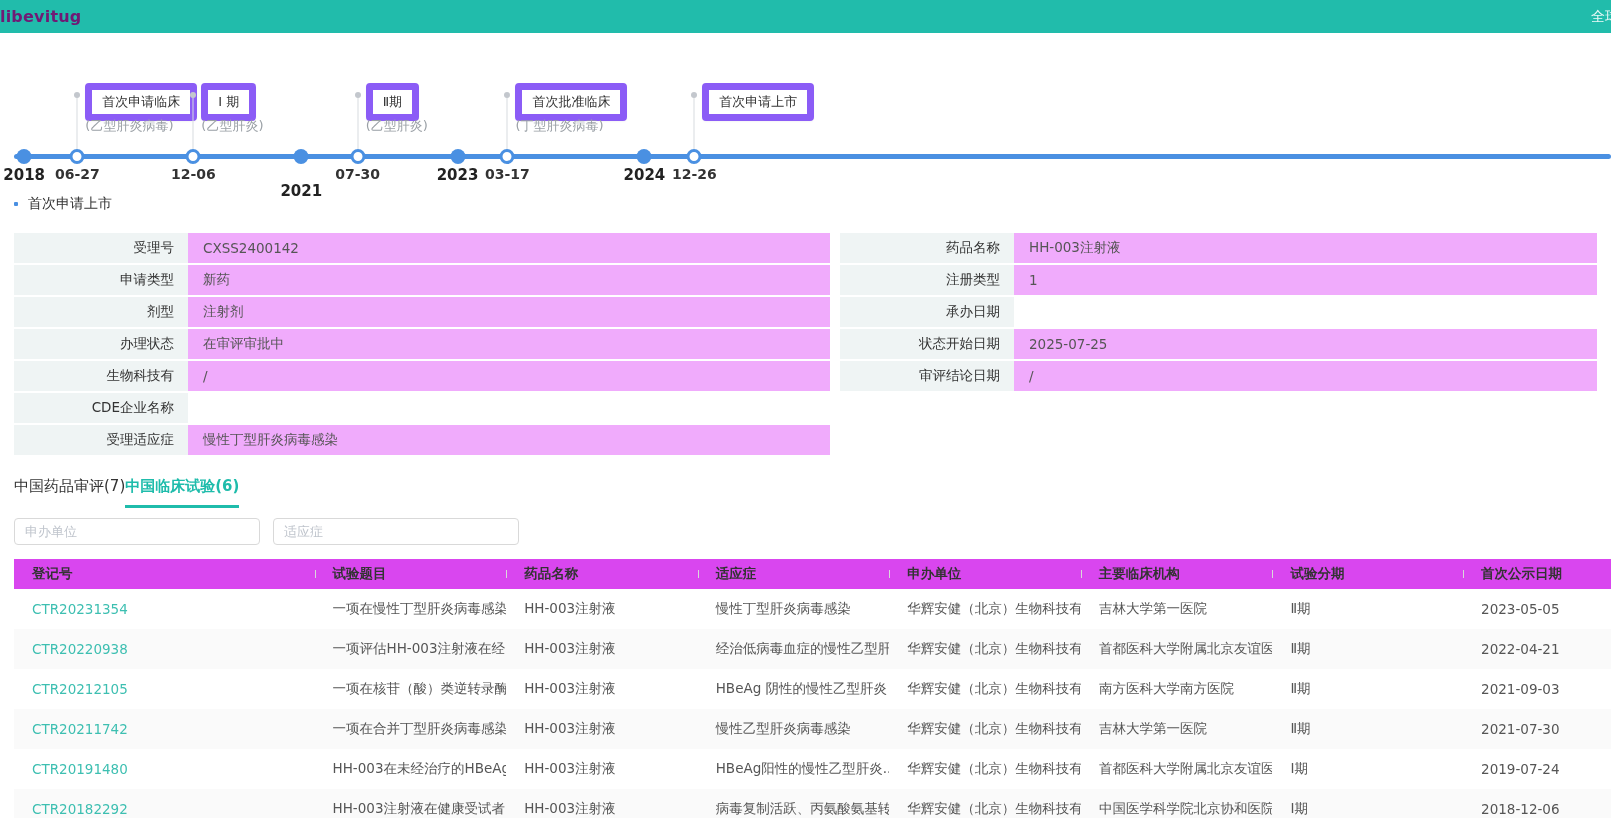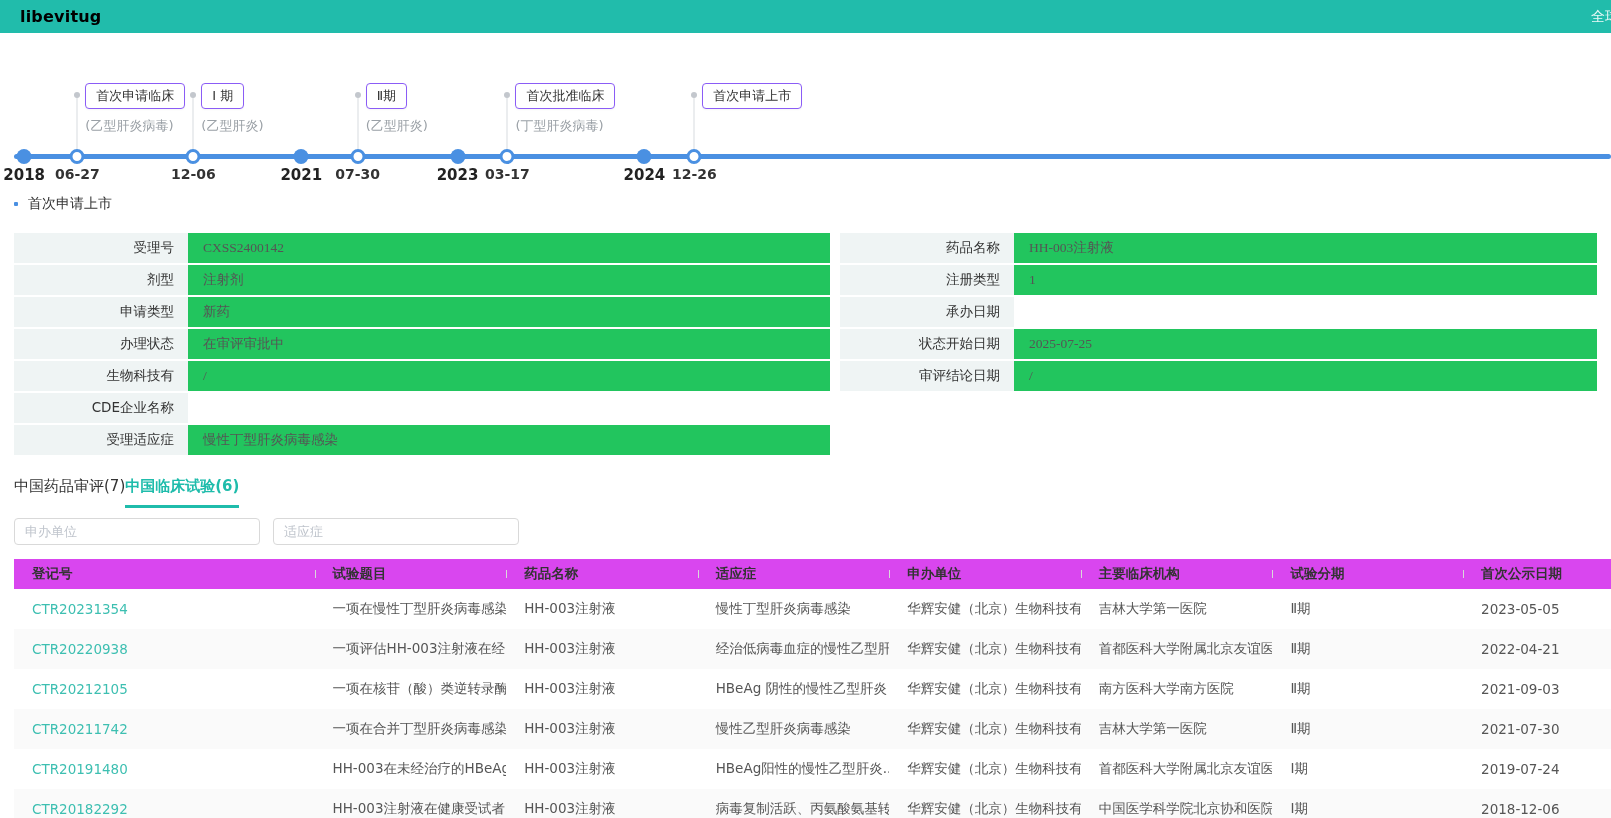--- a/index.html
+++ b/index.html
@@ -1,72 +1,72 @@
 <!DOCTYPE html>
 <html><head>
 <meta charset="utf-8">
 <style>
   * { margin:0; padding:0; box-sizing:border-box; }
   html,body { width:1611px; height:818px; overflow:hidden; background:#fff;
     font-family:"DejaVu Sans", sans-serif; }
 
   
   .topbar { position:relative; height:33px; background:#21bcab; display:flex; align-items:center; }
-  .brand { color:#000000; font-weight:bold; font-size:16px; margin-left:20px; letter-spacing:0.2px; }
+  .brand { color:#701a75; font-weight:bold; font-size:16px; margin-left:0; letter-spacing:0.2px; }
   .topbar-right { position:absolute; right:-8px; top:8px; color:rgba(255,255,255,0.9); font-size:14px; }
 
   
   .timeline { position:relative; height:140px; }
   .tl-line { position:absolute; left:14px; right:0; top:121px; height:5px; background:#4a90e2; border-radius:3px; }
   .tl-node { position:absolute; top:116px; width:15px; height:15px; border-radius:50%; transform:translateX(-50%); }
   .tl-node.year { background:#4a90e2; }
   .tl-node.event { background:#fff; border:3.5px solid #4a90e2; }
   .tl-conn { position:absolute; top:64px; height:55px; width:1px; background:#d8dbe0; transform:translateX(-0.5px); }
   .tl-dot { position:absolute; top:59px; width:6px; height:6px; border-radius:50%; background:#c3c7cd; transform:translateX(-50%); }
-  .tl-box { position:absolute; top:50px; background:#fff; border:1px solid #8b5cf6; border-radius:4px;
+  .tl-box { position:absolute; top:50px; background:#fff; border:7px solid #8b5cf6; border-radius:4px;
     padding:3px 10px; font-size:13px; color:#333; white-space:nowrap; box-shadow:0 1px 2px rgba(0,0,0,0.04); }
   .tl-sub { position:absolute; top:84px; font-size:13px; color:#9aa0a6; white-space:nowrap; }
   .tl-date { position:absolute; top:133px; font-size:14px; color:#333; font-weight:bold; transform:translateX(-50%); white-space:nowrap; }
   .tl-date.year { font-weight:800; color:#222; font-size:15px; }
 
   
   .section-title { display:flex; align-items:center; margin:22px 0 20px 14px; }
   .bullet { width:4px; height:4px; background:#4a90e2; border-radius:1px; margin-right:10px; }
   .section-title span { font-size:14px; color:#333; }
 
   
   .details { position:relative; height:226px; margin-top:16px;text-align:right; }
   .kv-table { position:absolute; top:0; }
   .kv-left  { left:14px;  width:816px; }
   .kv-right { left:840px; width:757px; }
   .kv-row { display:flex; height:30px; margin-bottom:2px; }
   .kv-label { width:174px; background:#eff4f4; color:#333; font-size:13.5px;
     display:flex; align-items:center; justify-content:flex-end; padding-right:14px; }
-  .kv-value { flex:1; background:#22c55e; color:#555; font-size:13.5px;
-    display:flex; align-items:center; padding-left:15px; white-space:nowrap; overflow:hidden;font-family:Liberation Serif, serif; }
+  .kv-value { flex:1; background:#f0abfc; color:#555; font-size:13.5px;
+    display:flex; align-items:center; padding-left:15px; white-space:nowrap; overflow:hidden; }
 
   
   .tabs { display:flex; margin:18px 0 0 14px; }
   .tab { font-size:15px; color:#333; cursor:pointer; padding-bottom:9px; position:relative; }
   .tab.active { color:#1fbcab; font-weight:bold; border-bottom:3px solid #1fbcab; }
 
   
   .filters { display:flex; margin:10px 0 0 14px; gap:13px; }
   .filter-input { width:246px; height:27px; border:1px solid #d9d9d9; border-radius:4px;
     font-size:13px; padding:0 10px; color:#333; outline:none; font-family:inherit; }
   .filter-input::placeholder { color:#bfc4cc; }
 
   
   .dtable { margin:14px 0 0 14px; width:1597px; font-size:13.5px; }
   .dt-header { display:flex; background:#d946ef; height:30px; align-items:center; }
   .dt-hcell { font-weight:bold; color:#333; padding-left:18px; position:relative;
     white-space:nowrap; overflow:hidden; }
   .dt-hcell:not(:first-child)::before { content:""; position:absolute; left:0; top:5px; bottom:5px;
     width:1px; background:#d9d9d9; }
-  .dt-row { display:flex; height:40px; align-items:center; background:#fff; }
+  .dt-row { display:flex; height:40px; align-items:center; background:#fff;justify-content:flex-end; }
   .dt-row.alt { background:#fafafa; }
   .dt-cell { color:#555; padding-left:18px; white-space:nowrap; overflow:hidden; }
   .dt-cell.link { color:#3dbfb1; cursor:pointer; }
   .c0{width:264px;} .c1{width:197px;margin-left:44px;} .c2{width:197px;} .c3{width:197px;}
   .c4{width:197px;} .c5{width:197px;} .c6{width:196px;} .c7{width:152px;}
 </style>
 </head>
 <body>
 
 <div class="topbar">
@@ -85,21 +85,21 @@
       <div class="tl-sub" style="left: calc(4.8% + 8px);">(乙型肝炎病毒)</div>
       <div class="tl-node event" style="left: 4.8%;"></div>
       <div class="tl-date" style="left: 4.8%;">06-27</div>
       <div class="tl-conn" style="left: 12%;"></div>
       <div class="tl-dot" style="left: 12%;"></div>
       <div class="tl-box" style="left: calc(12% + 8px);">Ⅰ 期</div>
       <div class="tl-sub" style="left: calc(12% + 8px);">(乙型肝炎)</div>
       <div class="tl-node event" style="left: 12%;"></div>
       <div class="tl-date" style="left: 12%;">12-06</div>
       <div class="tl-node year" style="left: 18.7%;"></div>
-      <div class="tl-date year" style="left: 18.7%;">2021</div>
+      <div class="tl-date year" style="left: 18.7%; margin-top: 16px;">2021</div>
       <div class="tl-conn" style="left: 22.2%;"></div>
       <div class="tl-dot" style="left: 22.2%;"></div>
       <div class="tl-box" style="left: calc(22.2% + 8px);">Ⅱ期</div>
       <div class="tl-sub" style="left: calc(22.2% + 8px);">(乙型肝炎)</div>
       <div class="tl-node event" style="left: 22.2%;"></div>
       <div class="tl-date" style="left: 22.2%;">07-30</div>
       <div class="tl-node year" style="left: 28.4%;"></div>
       <div class="tl-date year" style="left: 28.4%;">2023</div>
       <div class="tl-conn" style="left: 31.5%;"></div>
       <div class="tl-dot" style="left: 31.5%;"></div>
@@ -122,26 +122,26 @@
   <span>首次申请上市</span>
 </div>
 
 <div class="details">
   <div class="kv-table kv-left" id="kv-left">
       <div class="kv-row">
         <div class="kv-label">受理号</div>
         <div class="kv-value">CXSS2400142</div>
       </div>
       <div class="kv-row">
+        <div class="kv-label">申请类型</div>
+        <div class="kv-value">新药</div>
+      </div>
+      <div class="kv-row">
         <div class="kv-label">剂型</div>
         <div class="kv-value">注射剂</div>
-      </div>
-      <div class="kv-row">
-        <div class="kv-label">申请类型</div>
-        <div class="kv-value">新药</div>
       </div>
       <div class="kv-row">
         <div class="kv-label">办理状态</div>
         <div class="kv-value">在审评审批中</div>
       </div>
       <div class="kv-row">
         <div class="kv-label">生物科技有</div>
         <div class="kv-value">/</div>
       </div>
       <div class="kv-row">

